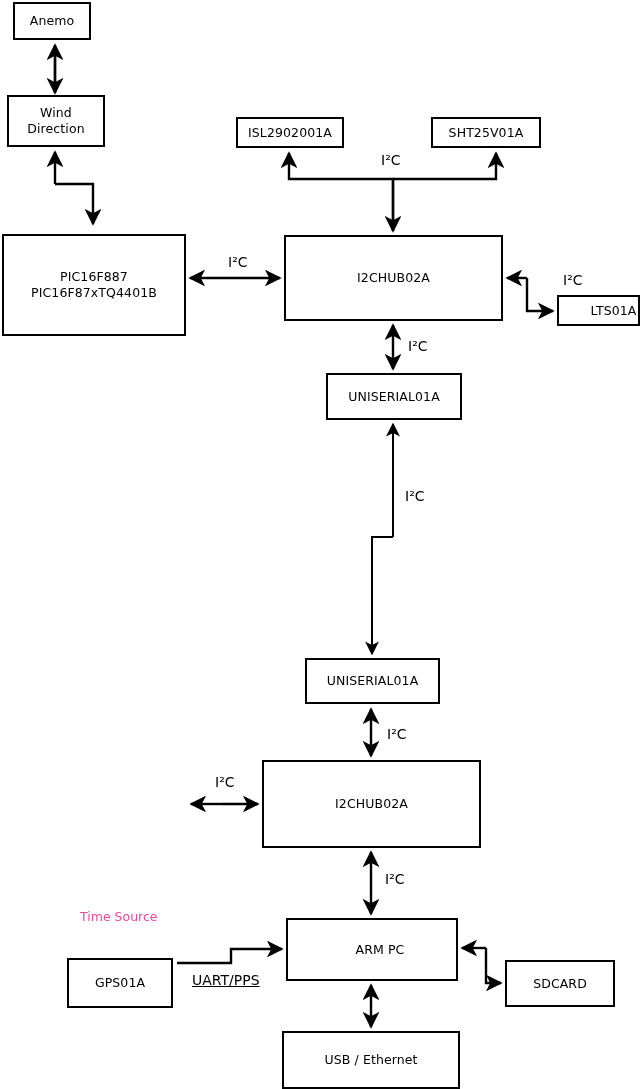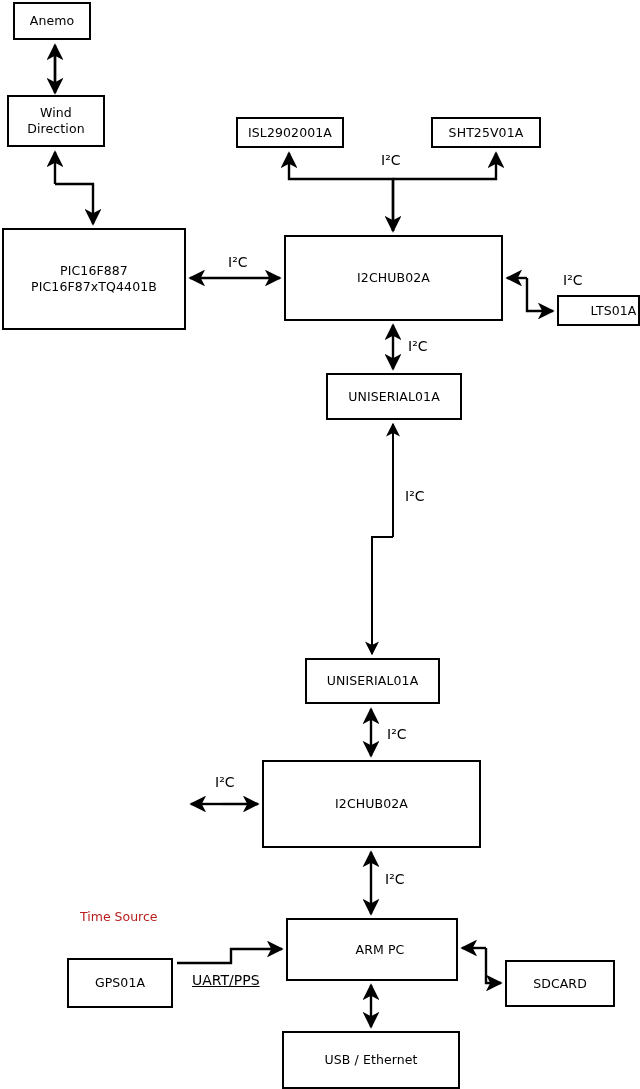--- a/index.html
+++ b/index.html
@@ -50,21 +50,21 @@
     position: absolute;
     font-size: 14px;
     color: #000000;
     white-space: nowrap;
     z-index: 3;
     background: transparent;
   }
   .free-label {
     position: absolute;
     font-size: 12.5px;
-    color: #b91c1c;
+    color: #ec4899;
     white-space: nowrap;
     z-index: 3;
   }
 </style>
 </head>
 <body>
 
 <div id="canvas">
 
   <svg id="wires" viewBox="0 0 640 1089" width="640" height="1089" xmlns="http://www.w3.org/2000/svg">
@@ -142,21 +142,21 @@
 
   <div class="node" style="left:13px;top:2px;width:78px;height:38px;">
     <span class="label">Anemo</span>
   </div>
 
   <div class="node" style="left:7px;top:95px;width:98px;height:52px;">
     <span class="label">Wind
 Direction</span>
   </div>
 
-  <div class="node" style="left:2px;top:228px;width:184px;height:102px;">
+  <div class="node" style="left:2px;top:234px;width:184px;height:102px;">
     <span class="label">PIC16F887
 PIC16F87xTQ4401B</span>
   </div>
 
   <div class="node" style="left:236px;top:117px;width:108px;height:31px;text-align:center;">
     <span class="label">ISL2902001A</span>
   </div>
 
   <div class="node" style="left:431px;top:117px;width:110px;height:31px;">
     <span class="label">SHT25V01A</span>

